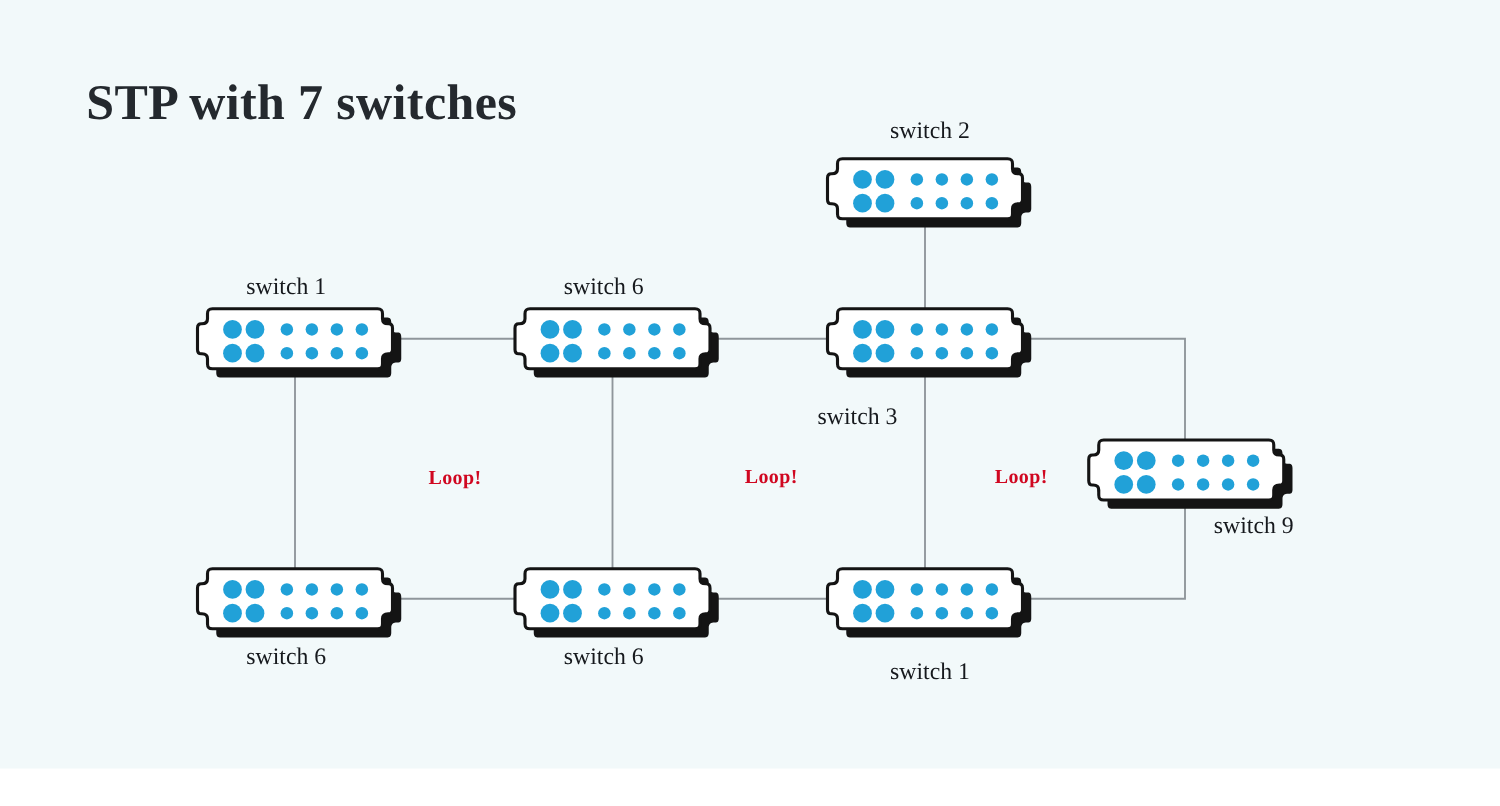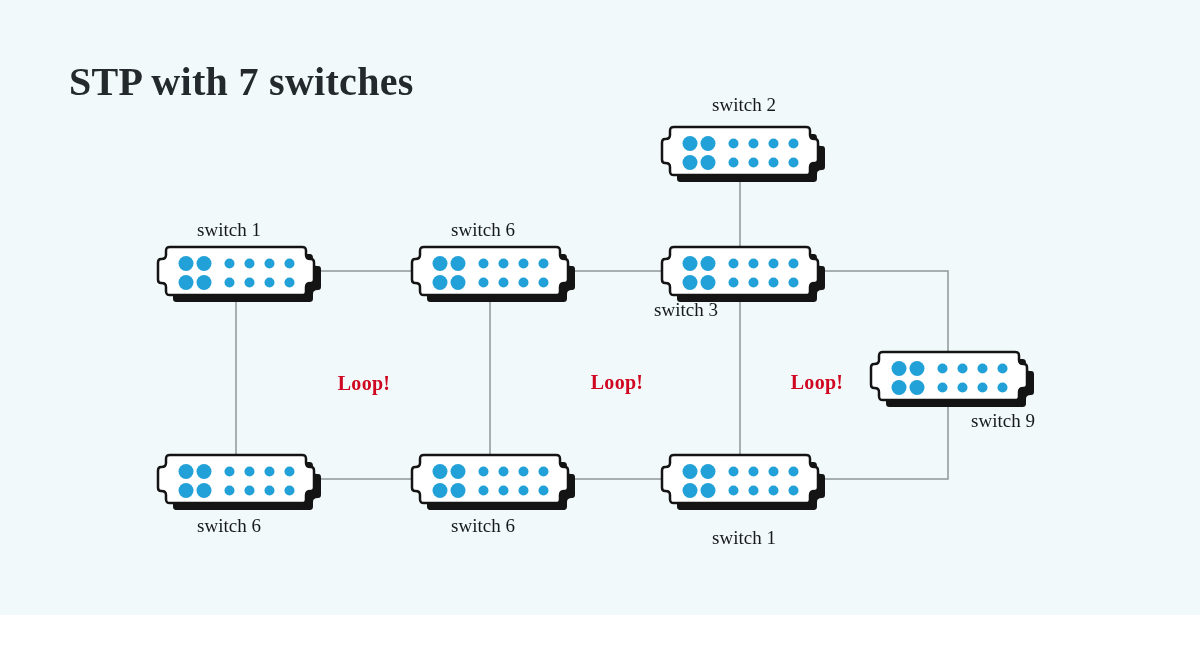--- a/index.html
+++ b/index.html
@@ -30,21 +30,21 @@
   .switch-label{
     position:absolute;
     transform:translate(-50%,-50%);
     font-size:19px;
     color:var(--label,#16191d);
     white-space:nowrap;
   }
   .loop-label{
     position:absolute;
     transform:translate(-50%,-50%);
-    font-size:20px;
+    font-size:16px;
     font-weight:700;
     letter-spacing:0.3px;
     color:var(--loop,#d00720);
     white-space:nowrap;
   }
 </style>
 </head>
 <body>
 
 <div id="canvas">
@@ -136,21 +136,21 @@
           <circle cx="111.5" cy="16.5" r="5" fill="#21a1d8"></circle>
           <circle cx="131.5" cy="16.5" r="5" fill="#21a1d8"></circle>
           <circle cx="28" cy="35.5" r="7.5" fill="#21a1d8"></circle>
           <circle cx="46" cy="35.5" r="7.5" fill="#21a1d8"></circle>
           <circle cx="71.5" cy="35.5" r="5" fill="#21a1d8"></circle>
           <circle cx="91.5" cy="35.5" r="5" fill="#21a1d8"></circle>
           <circle cx="111.5" cy="35.5" r="5" fill="#21a1d8"></circle>
           <circle cx="131.5" cy="35.5" r="5" fill="#21a1d8"></circle>
         </g>
       </svg></div>
-    <div class="switch-label" style="left: 686px; top: 310px; text-align: center;">switch 3</div>
+    <div class="switch-label" style="left: 686px; top: 334px; text-align: center;">switch 3</div>
     <div class="switch-node" style="left: 869px; top: 350px;"><svg width="170" height="62" viewBox="0 0 170 62">
         <g transform="translate(9,9)">
           <path d="M12 0 H144 C147 0 148 1 148 4 V8 C148 11 150 12 152.5 12 H153 C155.5 12 156 13.5 156 15.5 V32.5 C156 34.5 155.5 36 153 36 H152.5 C150 36 148 37 148 40 V44 C148 47 147 48 144 48 H12 C9 48 8 47 8 44 V40 C8 37 6 36 3.5 36 H3 C0.5 36 0 34.5 0 32.5 V15.5 C0 13.5 0.5 12 3 12 H3.5 C6 12 8 11 8 8 V4 C8 1 9 0 12 0 Z" fill="#141414"></path>
         </g>
         <g transform="translate(2,2)">
           <path d="M12 0 H144 C147 0 148 1 148 4 V8 C148 11 150 12 152.5 12 H153 C155.5 12 156 13.5 156 15.5 V32.5 C156 34.5 155.5 36 153 36 H152.5 C150 36 148 37 148 40 V44 C148 47 147 48 144 48 H12 C9 48 8 47 8 44 V40 C8 37 6 36 3.5 36 H3 C0.5 36 0 34.5 0 32.5 V15.5 C0 13.5 0.5 12 3 12 H3.5 C6 12 8 11 8 8 V4 C8 1 9 0 12 0 Z" fill="#ffffff" stroke="#141414" stroke-width="2.5" stroke-linejoin="round"></path>
           <circle cx="28" cy="16.5" r="7.5" fill="#21a1d8"></circle>
           <circle cx="46" cy="16.5" r="7.5" fill="#21a1d8"></circle>
           <circle cx="71.5" cy="16.5" r="5" fill="#21a1d8"></circle>
           <circle cx="91.5" cy="16.5" r="5" fill="#21a1d8"></circle>

